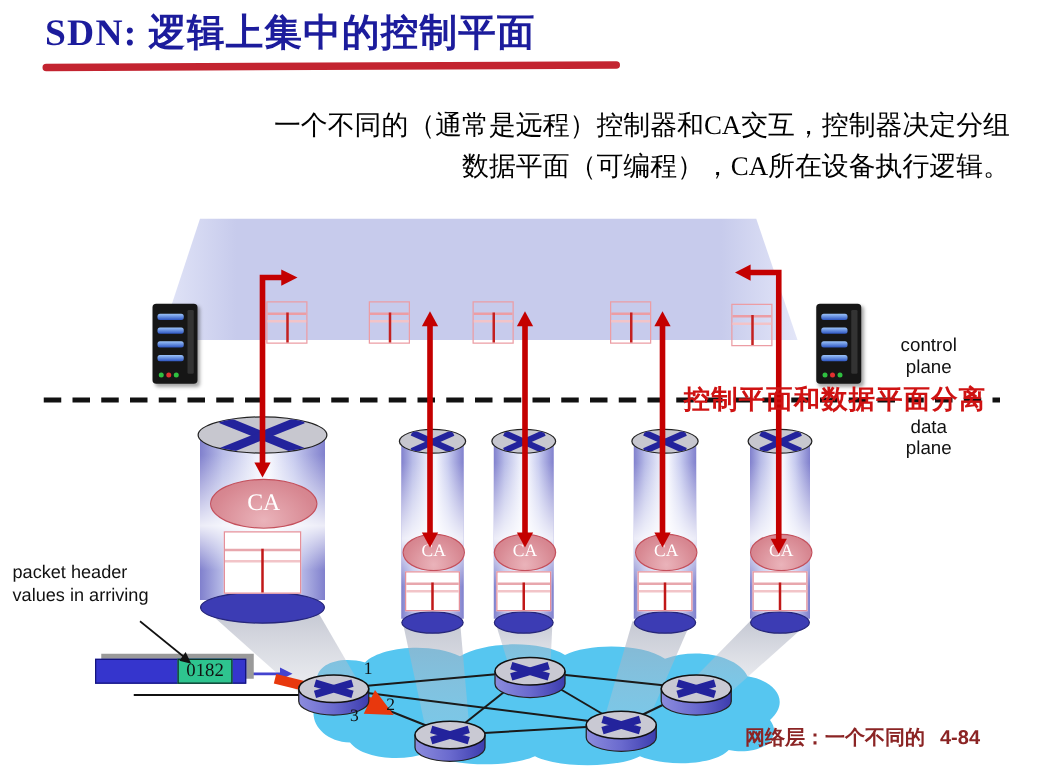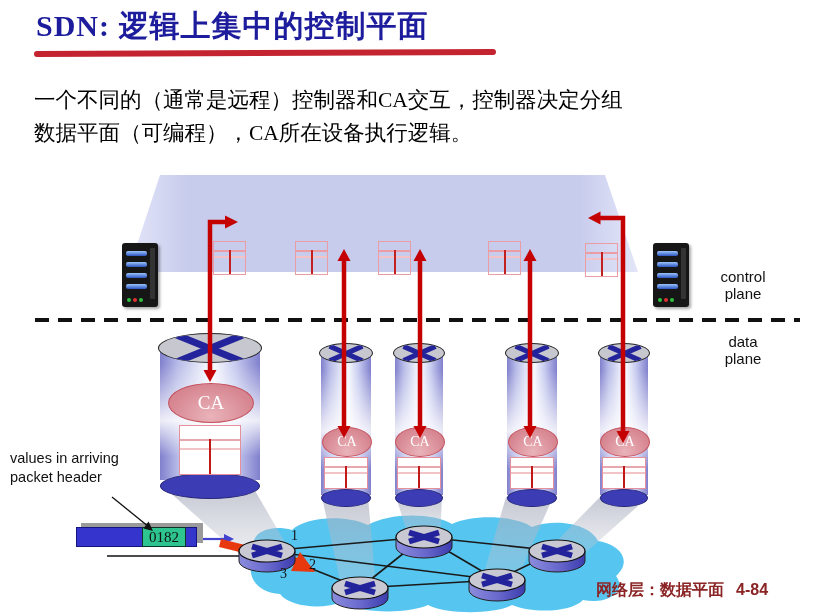--- a/index.html
+++ b/index.html
@@ -6,21 +6,21 @@
   .slide{position:relative;width:814px;height:613px;background:#ffffff;overflow:hidden;
          font-family:"Liberation Serif",serif;padding-left:22px;}
   .abs{position:absolute;}
 
   
   .title{position:absolute;left:36px;top:6px;font-size:30px;font-weight:600;
          color:#1c1c9c;letter-spacing:1px;white-space:nowrap;}
   .title-underline{position:absolute;left:34px;top:50px;width:462px;height:6px;
          background:#c32430;border-radius:4px;transform:rotate(-0.25deg);}
   .intro{position:absolute;left:34px;top:84px;width:774px;font-size:21.5px;
-         line-height:33px;color:#000;}
+         line-height:33px;color:#000;text-align:right;}
 
   
   .svg-bg{position:absolute;left:0;top:0;z-index:1;}
   .svg-fg{position:absolute;left:0;top:0;z-index:3;pointer-events:none;}
   .hw{z-index:2;}
   .toplbl{z-index:4;}
 
   
   .controller{position:absolute;left:244px;top:195px;width:342px;height:46px;
       border-radius:50%;border:1.5px solid #c4717c;
@@ -314,27 +314,28 @@
   </svg>
 
   <div class="plane-lbl toplbl abs" style="left:703px;top:268px">
     <div>control</div>
     <div>plane</div>
   </div>
   <div class="plane-lbl toplbl abs" style="left:703px;top:333px">
     <div>data</div>
     <div>plane</div>
   </div>
+  <div class="sep-note toplbl">控制平面和数据平面分离</div>
 
   <div class="values-lbl toplbl">
+    <div>packet header</div>
     <div>values in arriving</div>
-    <div>packet header</div>
   </div>
 
   <div class="portlbl toplbl" style="left:291px;top:528px">1</div>
   <div class="portlbl toplbl" style="left:309px;top:557px">2</div>
   <div class="portlbl toplbl" style="left:280px;top:566px">3</div>
 
   <div class="footer toplbl">
-    <span>网络层：数据平面</span><span class="pg">4-84</span>
+    <span>网络层：一个不同的</span><span class="pg">4-84</span>
   </div>
 
 </div>
 
 </body></html>

